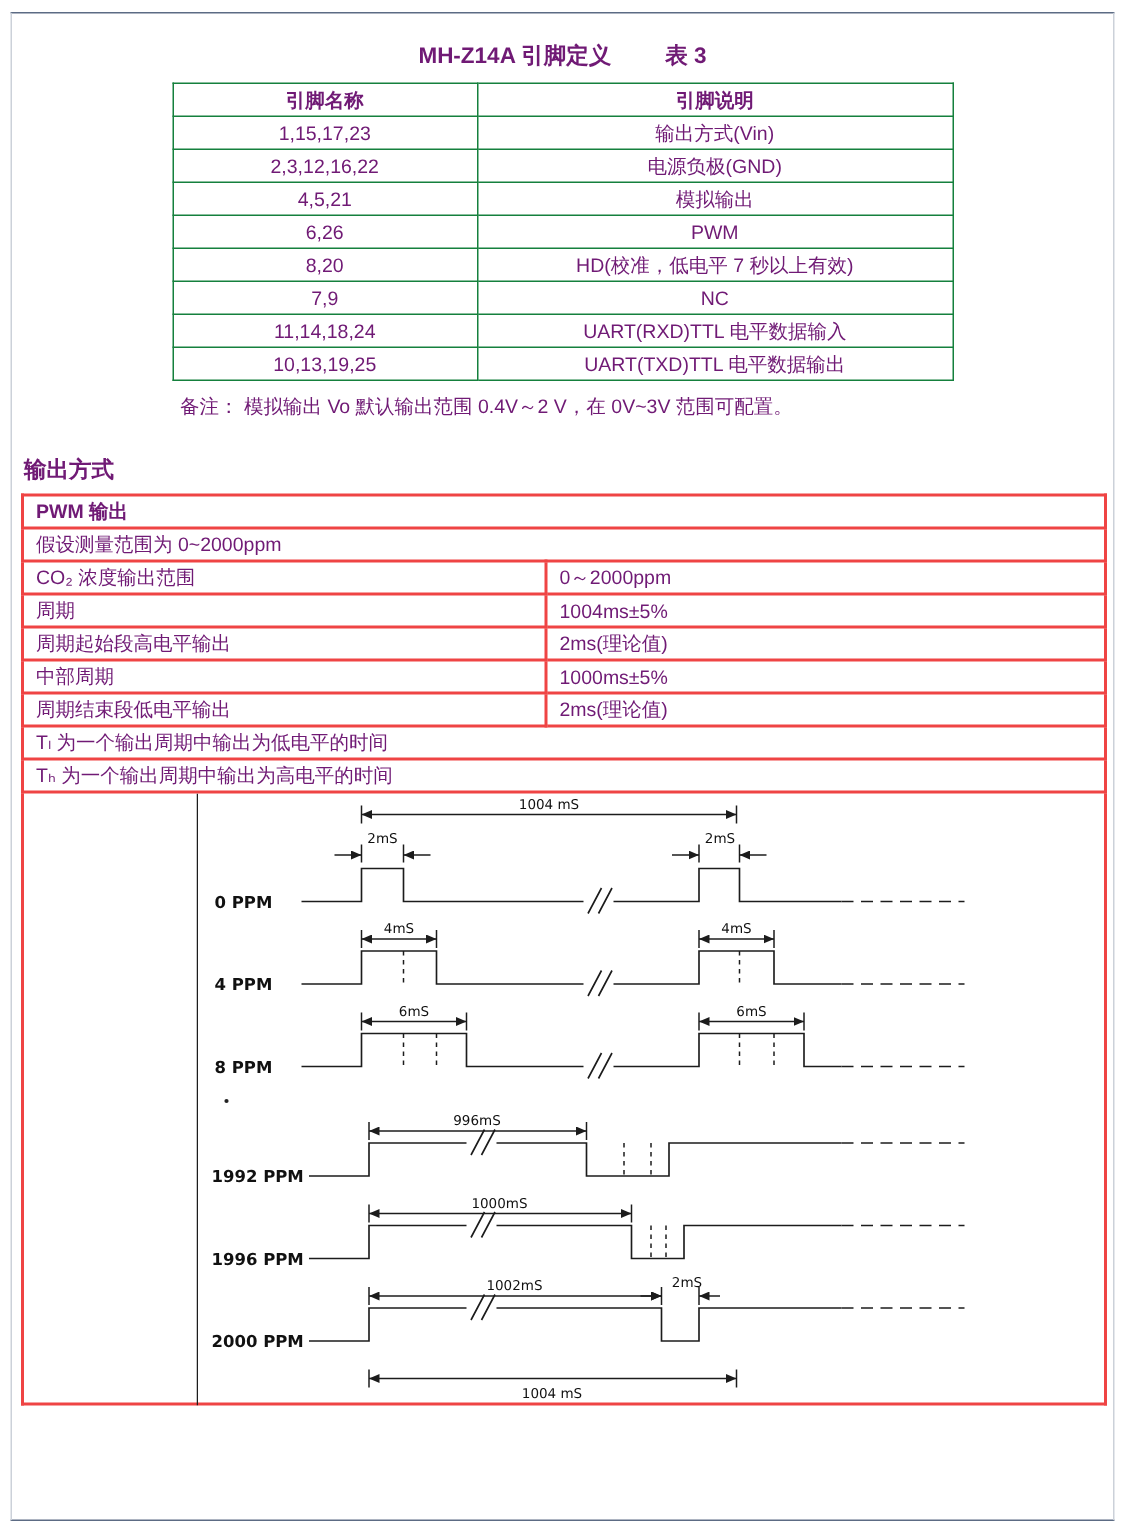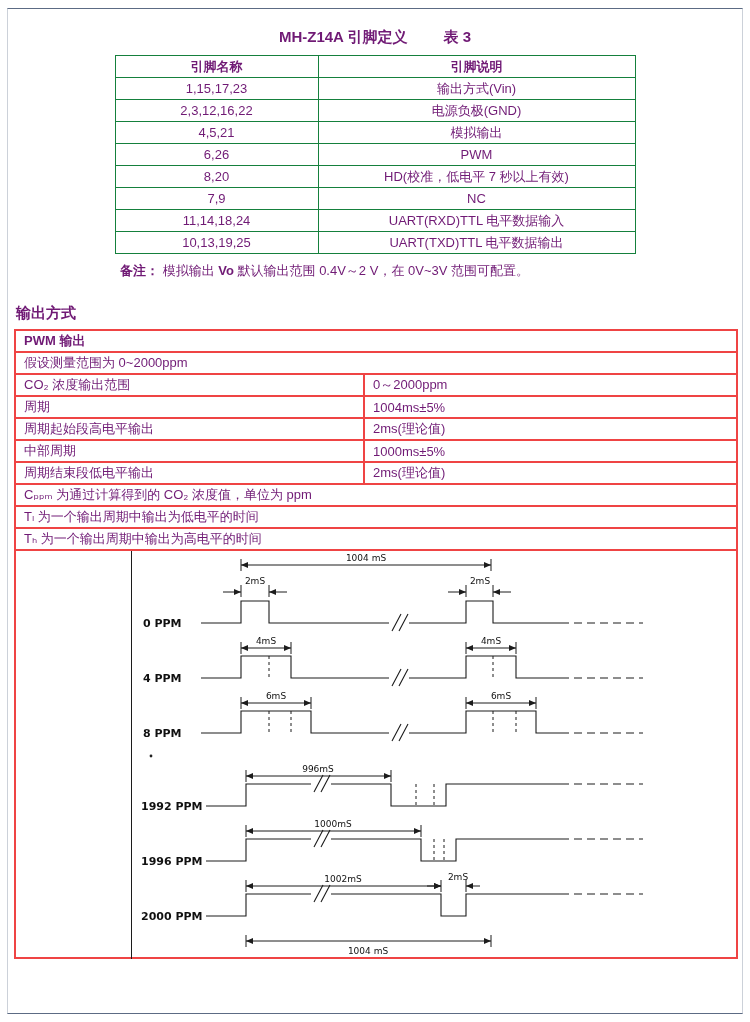--- a/index.html
+++ b/index.html
@@ -18,21 +18,21 @@
     margin-top:28px; display:flex; justify-content:center; gap:36px;
     font-size:15px; font-weight:bold;
   }
   .pin-table { border-collapse:collapse; table-layout:fixed; width:520px; margin:8px auto 0; }
   .pin-table td {
     border:1px solid #15803d; font-size:13px; text-align:center;
     height:22px; padding:0 4px; vertical-align:middle;
   }
   .pin-table td.hdr { font-weight:bold; }
   .note { margin:8px 0 0 120px; font-size:13px; }
-  .note .b { font-weight:bold; }
+  .note .b { font-weight:normal; }
   .section-title { margin:24px 0 6px 16px; font-size:15px; font-weight:bold; }
   .pwm-table { border-collapse:collapse; table-layout:fixed; width:722px; margin:0 0 0 14px; }
   .pwm-table td {
     border:2px solid #ef4444; font-size:13px; padding:1px 8px;
     height:22px; vertical-align:middle;
   }
   .pwm-table td.b { font-weight:bold; }
   .pwm-table td.diagram-cell { padding:0; height:408px; position:relative;margin-left:12px; }
   svg text { font-family:"DejaVu Sans","Liberation Sans",sans-serif; }
   .wave  { fill:none; stroke:#1c1c1c; stroke-width:1.1; }
@@ -132,23 +132,20 @@
     </tr>
     <tr>
       <td>中部周期</td>
       <td>1000ms±5%</td>
     </tr>
     <tr>
       <td>周期结束段低电平输出</td>
       <td>2ms(理论值)</td>
     </tr>
     <tr>
-      <td colspan="2">Cₚₚₘ 为通过计算得到的 CO₂ 浓度值，单位为 ppm</td>
-    </tr>
-    <tr>
       <td colspan="2">Tₗ 为一个输出周期中输出为低电平的时间</td>
     </tr>
     <tr>
       <td colspan="2">Tₕ 为一个输出周期中输出为高电平的时间</td>
     </tr>
     <tr>
       <td colspan="2" class="diagram-cell">
 
         <svg width="600" height="408" viewBox="0 0 600 408" style="position:absolute;left:115px;top:0">
           <defs>

